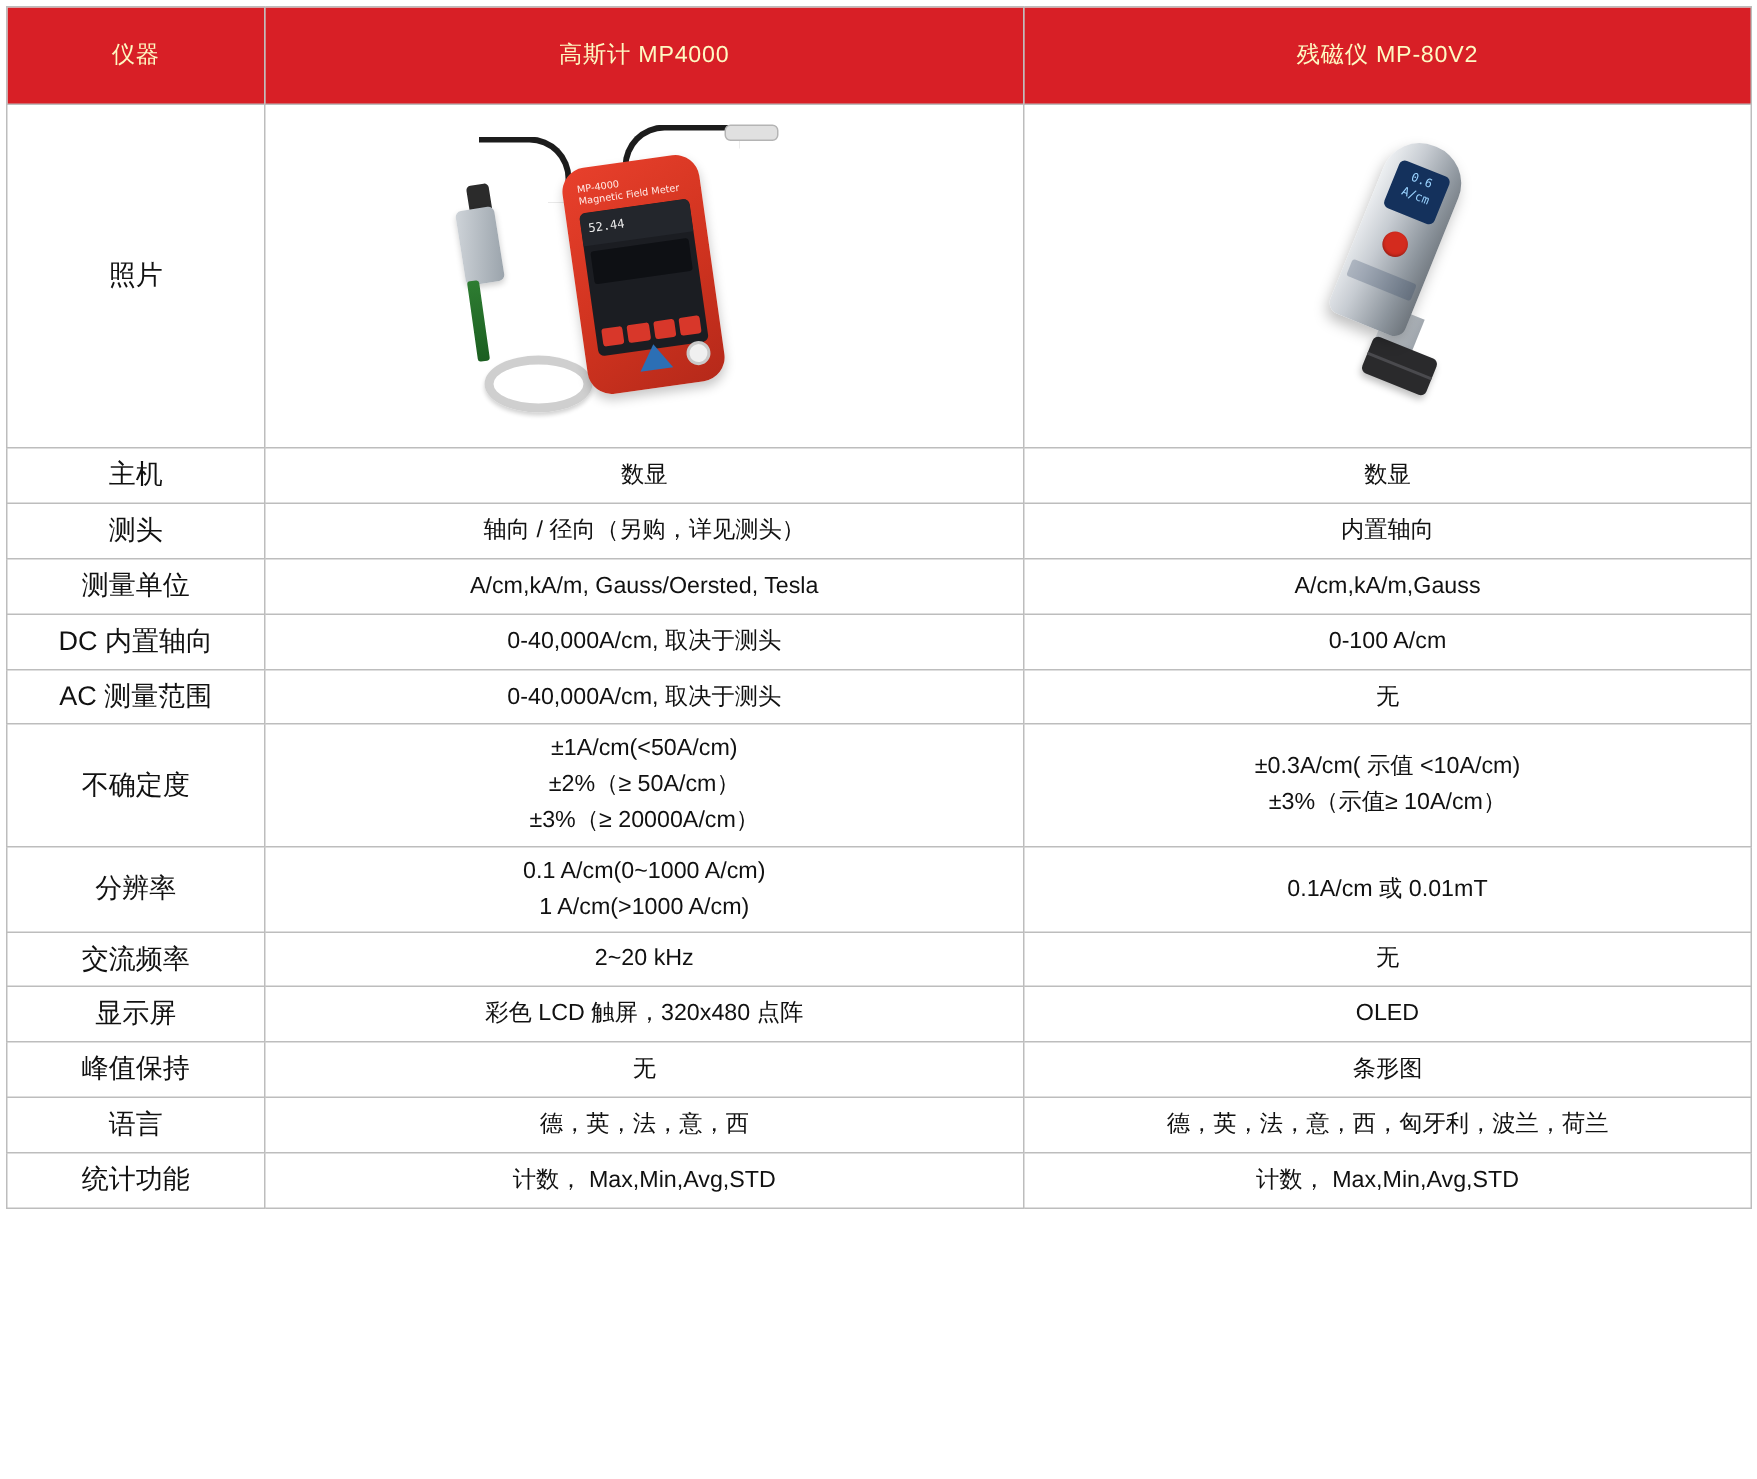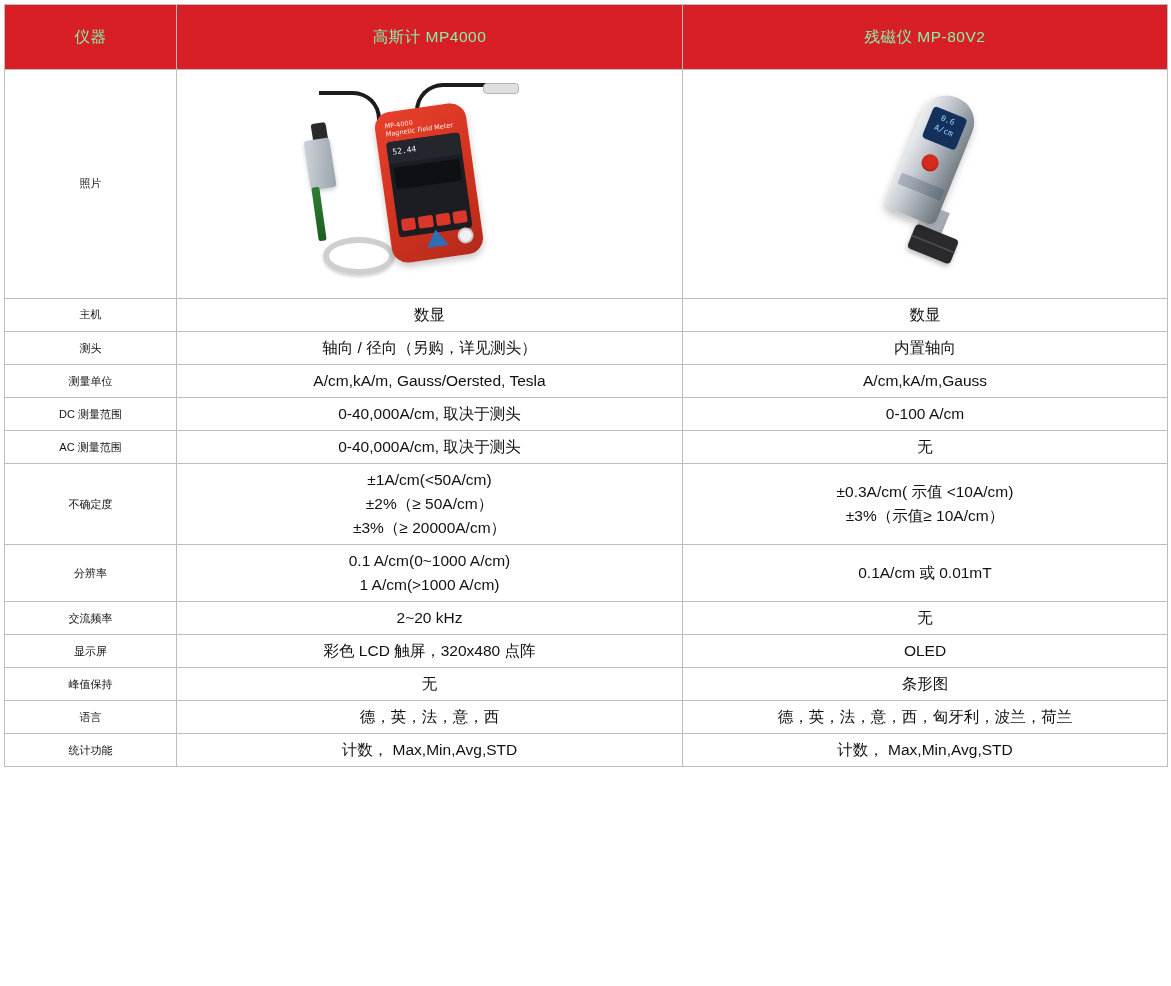--- a/index.html
+++ b/index.html
@@ -33,29 +33,29 @@
     font-size: 15.5px;
     line-height: 1.55;
     padding: 4px 6px;
   }
   col.c1 { width: 172px; }
   col.c2 { width: 506px; }
   col.c3 { width: 485px; }
 
   thead th {
     background: #d81f26;
-    color: #86efac;
+    color: #fef9c3;
     font-size: 17px;
     font-weight: bold;
     height: 56px;
     border: 1px solid #d81f26;
     letter-spacing: 0.5px;
   }
   tbody td.label {
-    font-size: 11px;
+    font-size: 18px;
   }
   tr.photo-row td {
     height: 228px;
     padding: 0;
   }
   .photo-cell {
     position: relative;
     width: 100%;
     height: 228px;
     overflow: hidden;
@@ -393,21 +393,21 @@
           <td class="label">测头</td>
           <td>轴向 / 径向（另购，详见测头）</td>
           <td>内置轴向</td>
         </tr>
         <tr>
           <td class="label">测量单位</td>
           <td>A/cm,kA/m, Gauss/Oersted, Tesla</td>
           <td>A/cm,kA/m,Gauss</td>
         </tr>
         <tr>
-          <td class="label">DC 测量范围</td>
+          <td class="label">DC 内置轴向</td>
           <td>0-40,000A/cm, 取决于测头</td>
           <td>0-100 A/cm</td>
         </tr>
         <tr>
           <td class="label">AC 测量范围</td>
           <td>0-40,000A/cm, 取决于测头</td>
           <td>无</td>
         </tr>
         <tr>
           <td class="label">不确定度</td>

